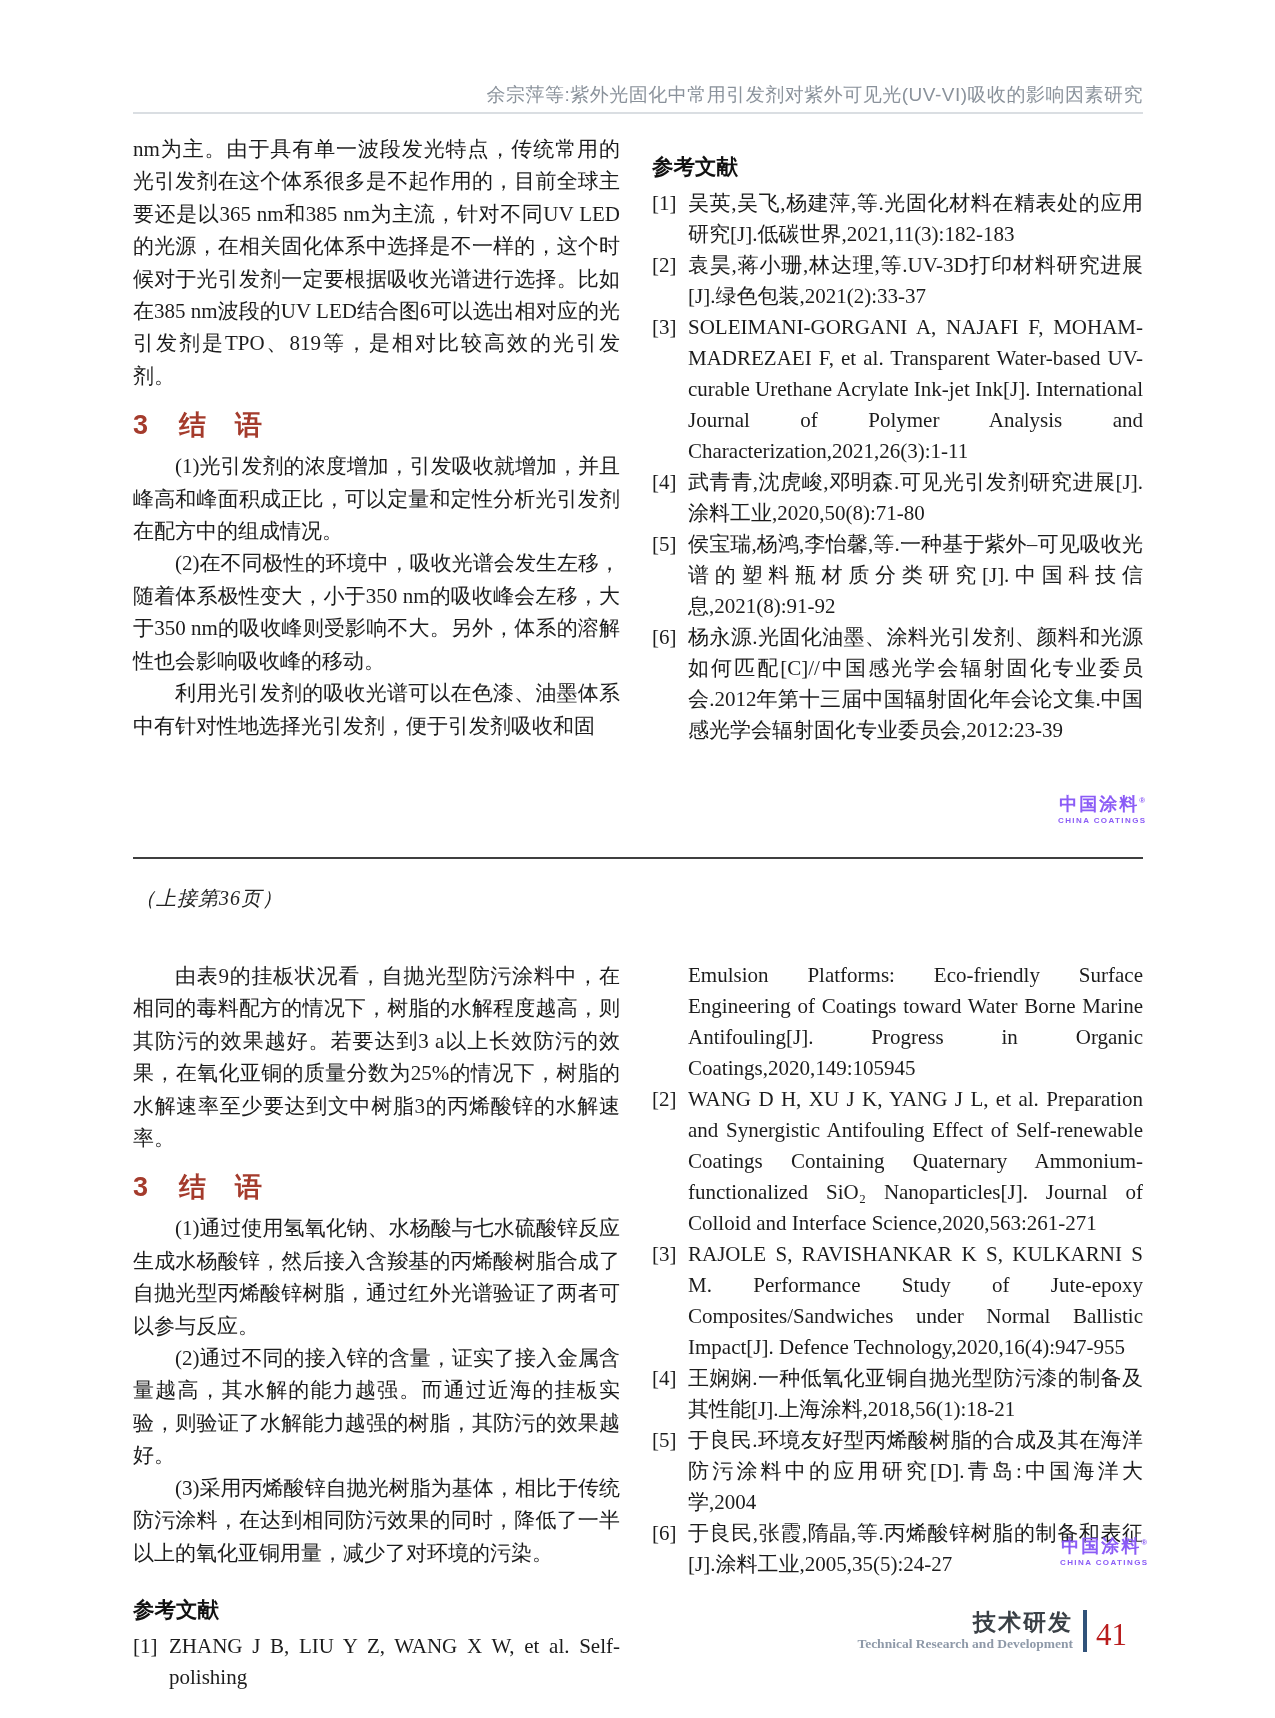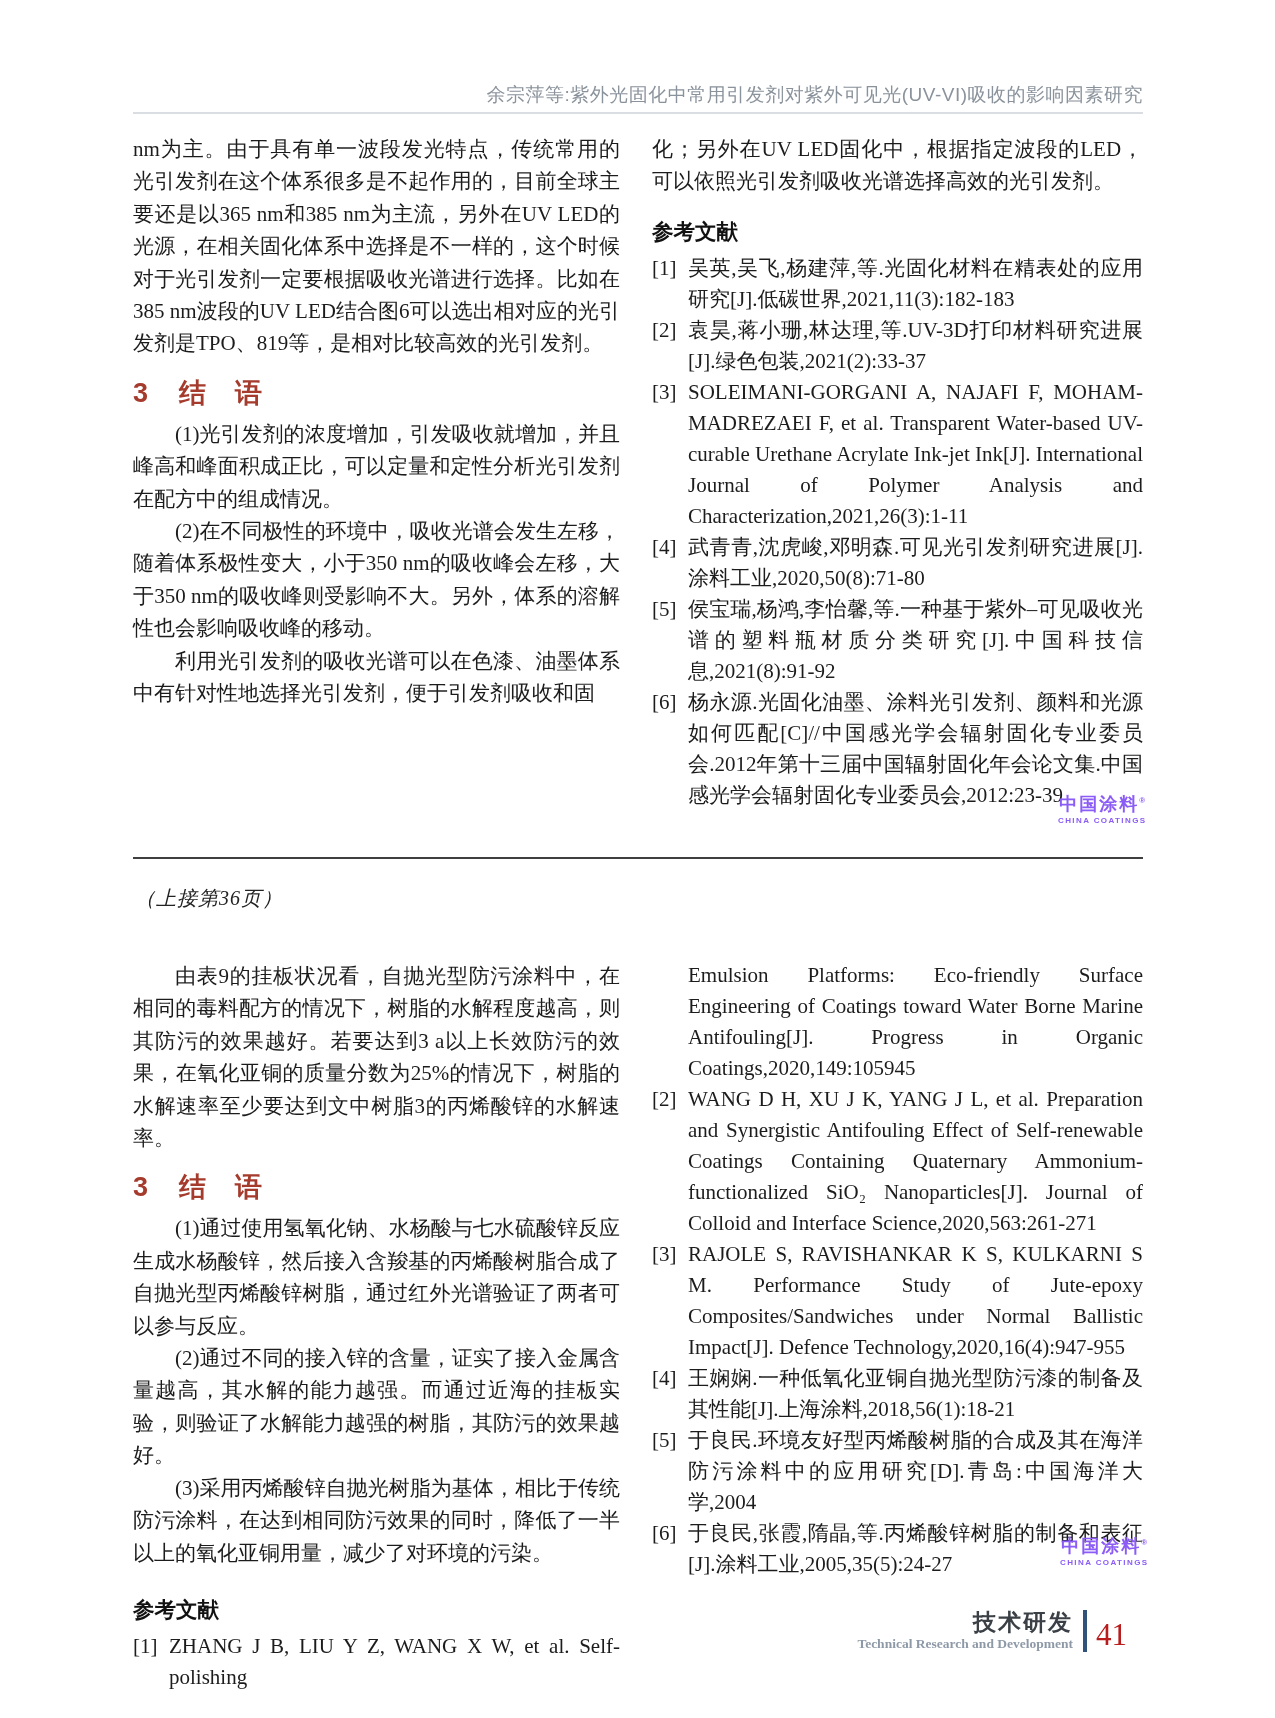--- a/index.html
+++ b/index.html
@@ -85,29 +85,28 @@
 </style>
 </head>
 <body>
 
 <div>
 
   <div class="running-head">余宗萍等:紫外光固化中常用引发剂对紫外可见光(UV-VI)吸收的影响因素研究</div>
   <div class="header-rule"></div>
 
   <section class="col col-l a1">
-    <p class="body">nm为主。由于具有单一波段发光特点，传统常用的光引发剂在这个体系很多是不起作用的，目前全球主要还是以365 nm和385 nm为主流，另外在UV LED的光源，在相关固化体系中选择是不一样的，这个时候对于光引发剂一定要根据吸收光谱进行选择。比如在385 nm波段的UV LED结合图6可以选出相对应的光引发剂是TPO、819等，是相对比较高效的光引发剂。</p>
+    <p class="body">nm为主。由于具有单一波段发光特点，传统常用的光引发剂在这个体系很多是不起作用的，目前全球主要还是以365 nm和385 nm为主流，针对不同UV LED的光源，在相关固化体系中选择是不一样的，这个时候对于光引发剂一定要根据吸收光谱进行选择。比如在385 nm波段的UV LED结合图6可以选出相对应的光引发剂是TPO、819等，是相对比较高效的光引发剂。</p>
     <h2 class="sec"><span>3</span><span class="sec-t">结　语</span></h2>
     <p class="body indent">(1)光引发剂的浓度增加，引发吸收就增加，并且峰高和峰面积成正比，可以定量和定性分析光引发剂在配方中的组成情况。</p>
     <p class="body indent">(2)在不同极性的环境中，吸收光谱会发生左移，随着体系极性变大，小于350 nm的吸收峰会左移，大于350 nm的吸收峰则受影响不大。另外，体系的溶解性也会影响吸收峰的移动。</p>
     <p class="body indent">利用光引发剂的吸收光谱可以在色漆、油墨体系中有针对性地选择光引发剂，便于引发剂吸收和固</p>
   </section>
 
   <section class="col col-r a1">
-    <p class="body">化；另外在UV LED固化中，根据指定波段的LED，可以依照光引发剂吸收光谱选择高效的光引发剂。</p>
     <h3 class="refs-heading">参考文献</h3>
     <div class="ref">
         <span class="ref-num">[1]</span>
         <span class="ref-text">吴英,吴飞,杨建萍,等.光固化材料在精表处的应用研究[J].低碳世界,2021,11(3):182-183</span>
       </div>
     <div class="ref">
         <span class="ref-num">[2]</span>
         <span class="ref-text">袁昊,蒋小珊,林达理,等.UV-3D打印材料研究进展[J].绿色包装,2021(2):33-37</span>
       </div>
     <div class="ref">

